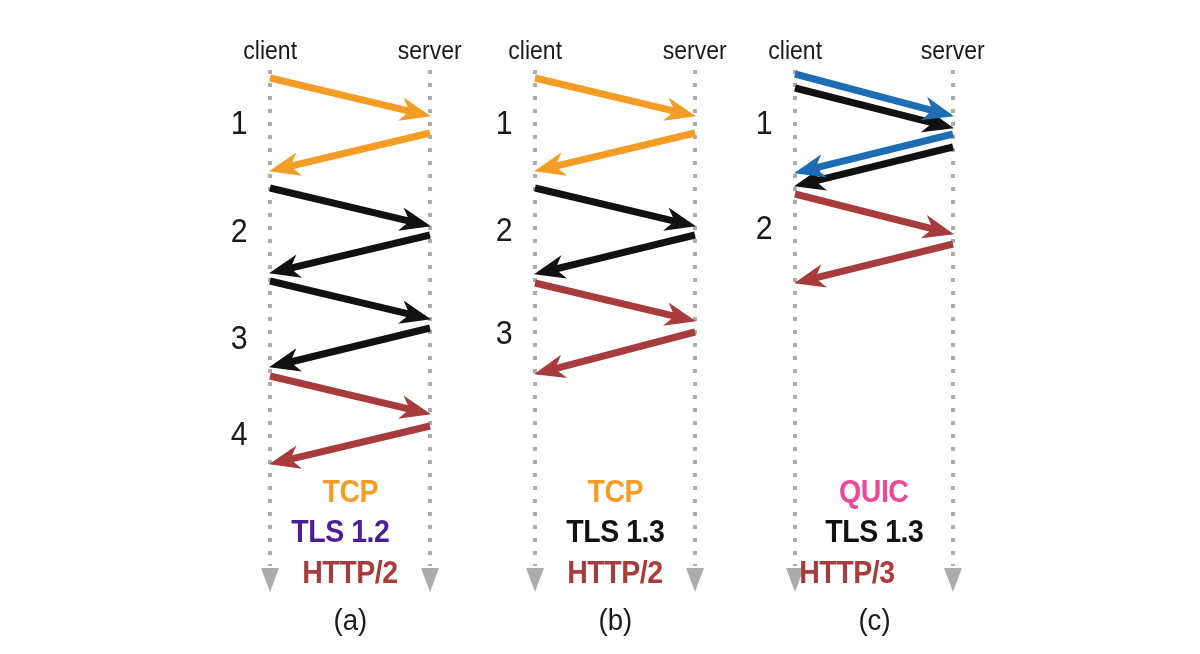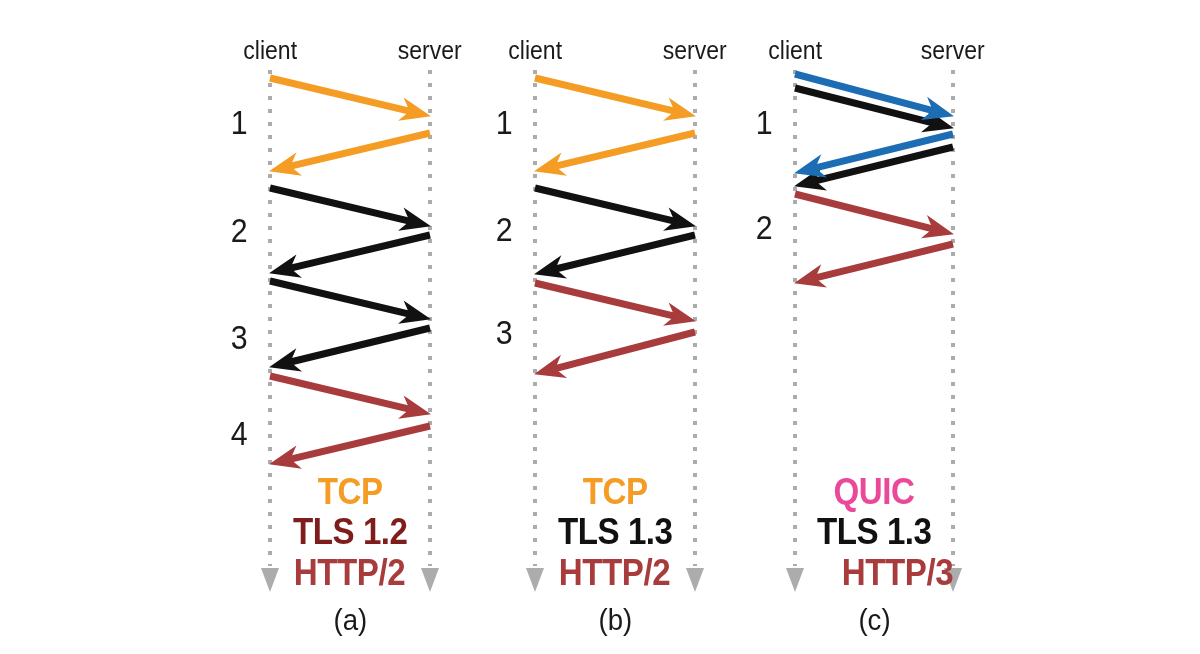--- a/index.html
+++ b/index.html
@@ -16,21 +16,21 @@
   .lbl {
     position: absolute;
     width: 170px;
     text-align: center;
     color: #1a1a1a;
     white-space: nowrap;
   }
   .lbl span { display: inline-block; transform: scaleX(0.92); transform-origin: center; }
   .hdr  { font-size: 25px; height: 30px; line-height: 30px; }
   .num  { font-size: 33px; height: 38px; line-height: 38px; }
-  .stk  { font-size: 36px; font-weight: bold; height: 38px; line-height: 38px; letter-spacing: -0.5px; }
+  .stk  { font-size: 31px; font-weight: bold; height: 38px; line-height: 38px; letter-spacing: -0.5px; }
   .cap  { font-size: 30px; height: 36px; line-height: 36px; }
 </style>
 </head>
 <body>
 
 <div id="figure-root">
   <svg id="scene" width="1200" height="654" viewBox="0 0 1200 654" xmlns="http://www.w3.org/2000/svg">
       <line x1="270" y1="54" x2="270" y2="550" stroke="#ACACAC" stroke-width="4" stroke-dasharray="4 9"></line>
       <polygon points="261,552 279,552 270,576" fill="#ACACAC"></polygon>
       <line x1="430" y1="54" x2="430" y2="550" stroke="#ACACAC" stroke-width="4" stroke-dasharray="4 9"></line>
@@ -85,34 +85,34 @@
       <polygon points="1,0 -30,-12 -21,0 -30,12" fill="#A83B3B" transform="translate(795,267) rotate(166.13)"></polygon>
     </svg>
   <div id="labels">
       <div class="lbl hdr" style="left: 185px; top: 19px;"><span>client</span></div>
       <div class="lbl hdr" style="left: 345px; top: 19px;"><span>server</span></div>
       <div class="lbl num" style="left: 154px; top: 88px;"><span>1</span></div>
       <div class="lbl num" style="left: 154px; top: 196px;"><span>2</span></div>
       <div class="lbl num" style="left: 154px; top: 303px;"><span>3</span></div>
       <div class="lbl num" style="left: 154px; top: 399px;"><span>4</span></div>
       <div class="lbl stk" style="left: 265px; top: 457px; color: rgb(244, 156, 36);"><span>TCP</span></div>
-      <div class="lbl stk" style="left: 265px; top: 497px; color: #7f1d1d;"><span>TLS 1.2</span></div>
+      <div class="lbl stk" style="left: 255px; top: 497px; color: #4c1d95;"><span>TLS 1.2</span></div>
       <div class="lbl stk" style="left: 265px; top: 538px; color: rgb(168, 59, 59);"><span>HTTP/2</span></div>
       <div class="lbl cap" style="left: 265px; top: 586px;"><span>(a)</span></div>
       <div class="lbl hdr" style="left: 450px; top: 19px;"><span>client</span></div>
       <div class="lbl hdr" style="left: 610px; top: 19px;"><span>server</span></div>
       <div class="lbl num" style="left: 419px; top: 88px;"><span>1</span></div>
       <div class="lbl num" style="left: 419px; top: 195px;"><span>2</span></div>
       <div class="lbl num" style="left: 419px; top: 298px;"><span>3</span></div>
       <div class="lbl stk" style="left: 530px; top: 457px; color: rgb(244, 156, 36);"><span>TCP</span></div>
       <div class="lbl stk" style="left: 530px; top: 497px; color: rgb(17, 17, 17);"><span>TLS 1.3</span></div>
       <div class="lbl stk" style="left: 530px; top: 538px; color: rgb(168, 59, 59);"><span>HTTP/2</span></div>
       <div class="lbl cap" style="left: 530px; top: 586px;"><span>(b)</span></div>
       <div class="lbl hdr" style="left: 710px; top: 19px;"><span>client</span></div>
       <div class="lbl hdr" style="left: 868px; top: 19px;"><span>server</span></div>
       <div class="lbl num" style="left: 679px; top: 88px;"><span>1</span></div>
       <div class="lbl num" style="left: 679px; top: 193px;"><span>2</span></div>
       <div class="lbl stk" style="left: 789px; top: 457px; color: #ec4899;"><span>QUIC</span></div>
       <div class="lbl stk" style="left: 789px; top: 497px; color: rgb(17, 17, 17);"><span>TLS 1.3</span></div>
-      <div class="lbl stk" style="left: 813px; top: 538px; color: rgb(168, 59, 59);"><span>HTTP/3</span></div>
+      <div class="lbl stk" style="left: 762px; top: 538px; color: rgb(168, 59, 59);"><span>HTTP/3</span></div>
       <div class="lbl cap" style="left: 789px; top: 586px;"><span>(c)</span></div>
     </div>
 </div>
 
 </body></html>

